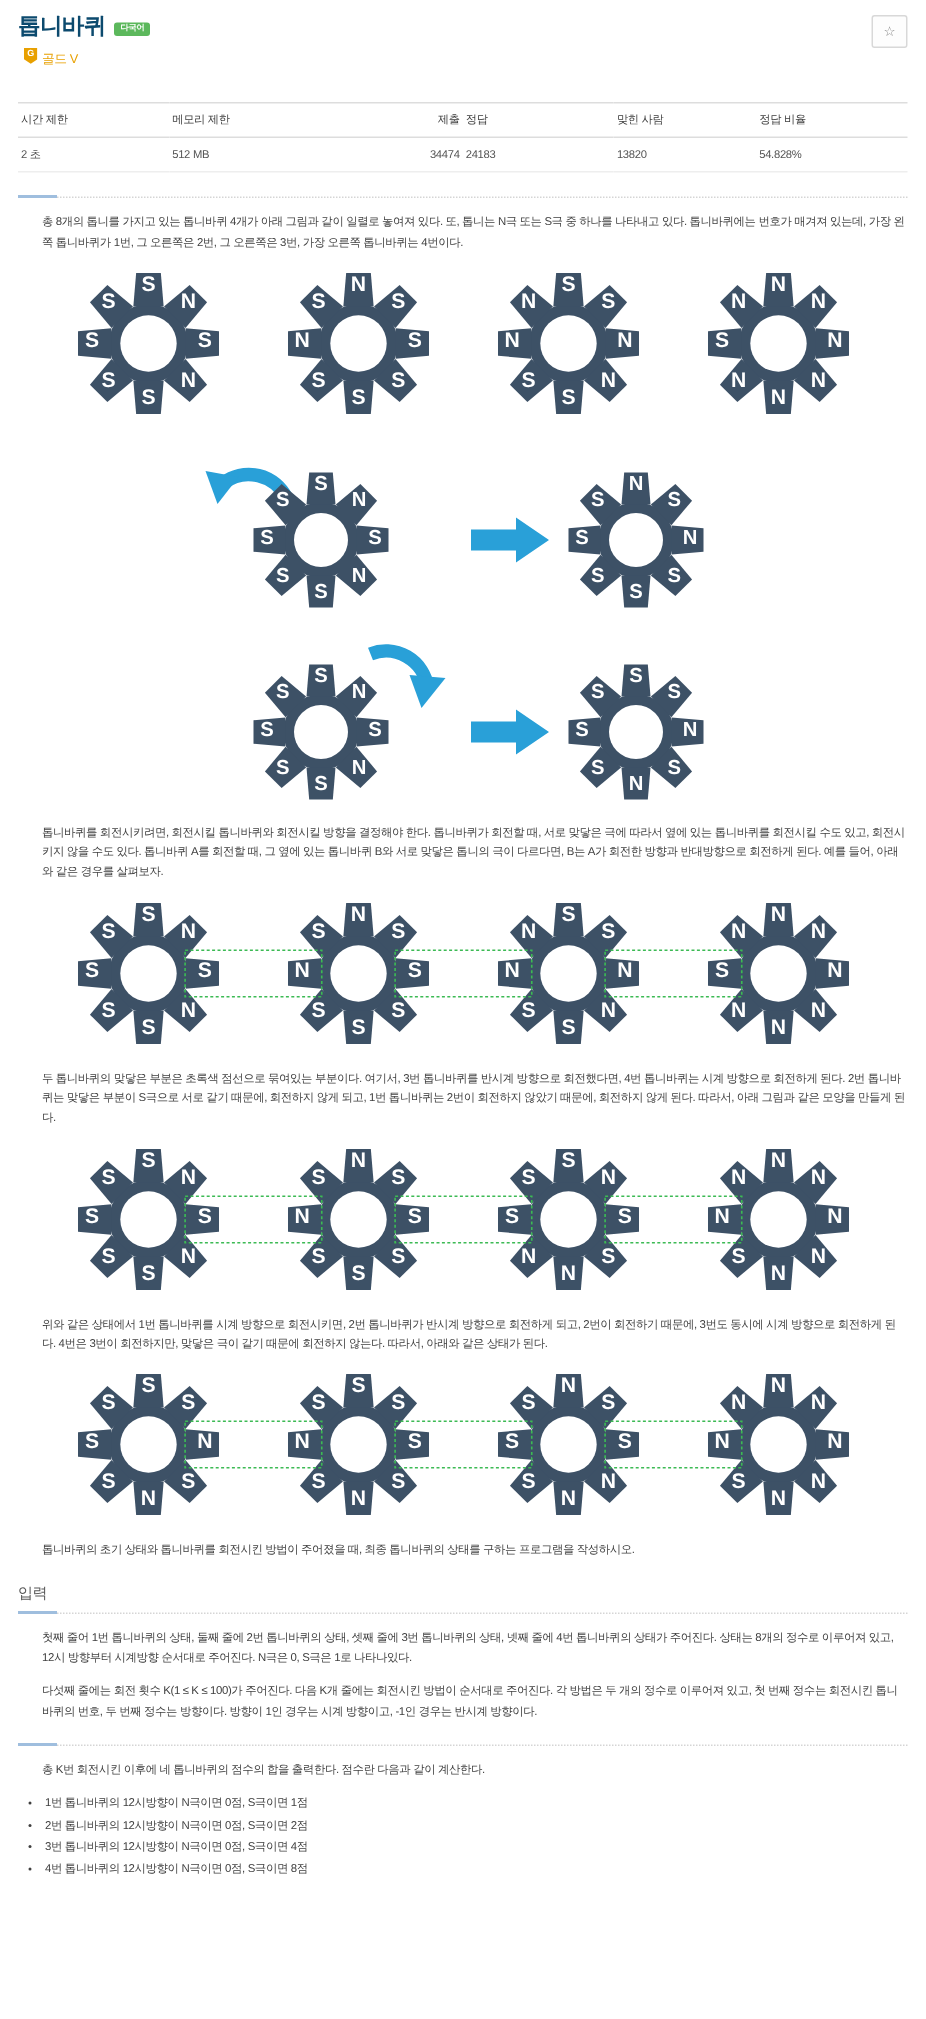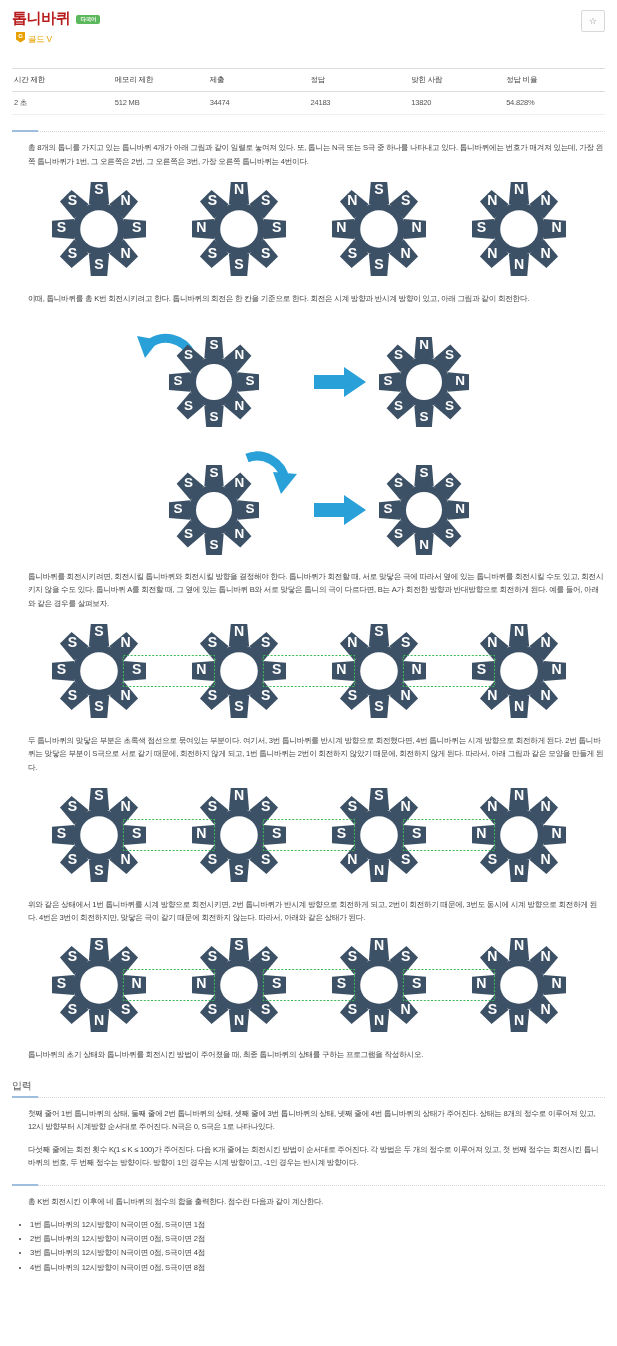--- a/index.html
+++ b/index.html
@@ -18,21 +18,21 @@
   }
   .page { width: 617px; padding: 10px 12px 0 12px; position: relative; }
 
   
   .header-row {
     display: flex; align-items: flex-start; justify-content: space-between;
   }
   .title-block { display: flex; flex-direction: column; gap: 5px; }
   .title-line { display: flex; align-items: center; gap: 6px; }
   .page-title {
-    font-size: 15px; font-weight: bold; color: #b91c1c;
+    font-size: 15px; font-weight: bold; color: #0c4a6e;
     letter-spacing: -0.4px; line-height: 1.1;
   }
   .lang-badge {
     display: inline-block;
     background: #5cb85c; color: #ffffff;
     font-size: 5.5px; font-weight: bold;
     padding: 2px 4px; border-radius: 2px;
     line-height: 1; letter-spacing: -0.2px;
     transform: translateY(1px);
   }
@@ -62,21 +62,21 @@
     padding: 5px 2px; color: #4a4a4a; letter-spacing: -0.2px;
     white-space: nowrap;
   }
   table.stats th {
     border-top: 1px solid #dddddd; border-bottom: 1px solid #dddddd;
     color: #3c3c3c;
   }
   table.stats td { border-bottom: 1px solid #eeeeee; color: #555; }
   table.stats th:nth-child(1), table.stats td:nth-child(1) { width: 17%; }
   table.stats th:nth-child(2), table.stats td:nth-child(2) { width: 16%; }
-  table.stats th:nth-child(3), table.stats td:nth-child(3) { width: 17%; }
+  table.stats th:nth-child(3), table.stats td:nth-child(3) { width: 17%; text-align: right; }
   table.stats th:nth-child(4), table.stats td:nth-child(4) { width: 17%; }
   table.stats th:nth-child(5), table.stats td:nth-child(5) { width: 16%; }
 
   
   .section { margin-top: 16px; }
   .section-title {
     font-size: 10px; color: #5a5a5a; font-weight: normal;
     letter-spacing: -0.3px; padding-bottom: 3px;
   }
   .section-rule {
@@ -224,21 +224,20 @@
             <text x="527.60" y="54.60" text-anchor="middle" font-family="&quot;Liberation Sans&quot;, sans-serif" font-size="14.1" font-weight="bold" fill="#ffffff">N</text>
             <text x="516.59" y="81.19" text-anchor="middle" font-family="&quot;Liberation Sans&quot;, sans-serif" font-size="14.1" font-weight="bold" fill="#ffffff">N</text>
             <text x="490.00" y="92.20" text-anchor="middle" font-family="&quot;Liberation Sans&quot;, sans-serif" font-size="14.1" font-weight="bold" fill="#ffffff">N</text>
             <text x="463.41" y="81.19" text-anchor="middle" font-family="&quot;Liberation Sans&quot;, sans-serif" font-size="14.1" font-weight="bold" fill="#ffffff">N</text>
             <text x="452.40" y="54.60" text-anchor="middle" font-family="&quot;Liberation Sans&quot;, sans-serif" font-size="14.1" font-weight="bold" fill="#ffffff">S</text>
             <text x="463.41" y="28.01" text-anchor="middle" font-family="&quot;Liberation Sans&quot;, sans-serif" font-size="14.1" font-weight="bold" fill="#ffffff">N</text>
           </g>
         </svg>
     </div>
 
-    <p class="body">이때, 톱니바퀴를 총 K번 회전시키려고 한다. 톱니바퀴의 회전은 한 칸을 기준으로 한다. 회전은 시계 방향과 반시계 방향이 있고, 아래 그림과 같이 회전한다.</p>
     <div class="figure">
       <svg id="fig-ccw" width="360" height="118" viewBox="0 0 360 118">
           <path d="M 62 40 A 28 28 0 0 0 20 30" fill="none" stroke="#29a0d8" stroke-width="9" stroke-linecap="butt"></path>
           <polygon points="8,22 30,26 16,44" fill="#29a0d8"></polygon>
           <g>
             <circle cx="85" cy="68" r="25.200000000000003" fill="#3d5166"></circle>
             <polygon points="94.67,44.31 92.88,23.00 77.13,23.00 75.33,44.31" fill="#3d5166"></polygon>
             <polygon points="108.59,58.09 122.39,41.75 111.25,30.61 94.91,44.41" fill="#3d5166"></polygon>
             <polygon points="108.69,77.67 130.00,75.88 130.00,60.13 108.69,58.33" fill="#3d5166"></polygon>
             <polygon points="94.91,91.59 111.25,105.39 122.39,94.25 108.59,77.91" fill="#3d5166"></polygon>

